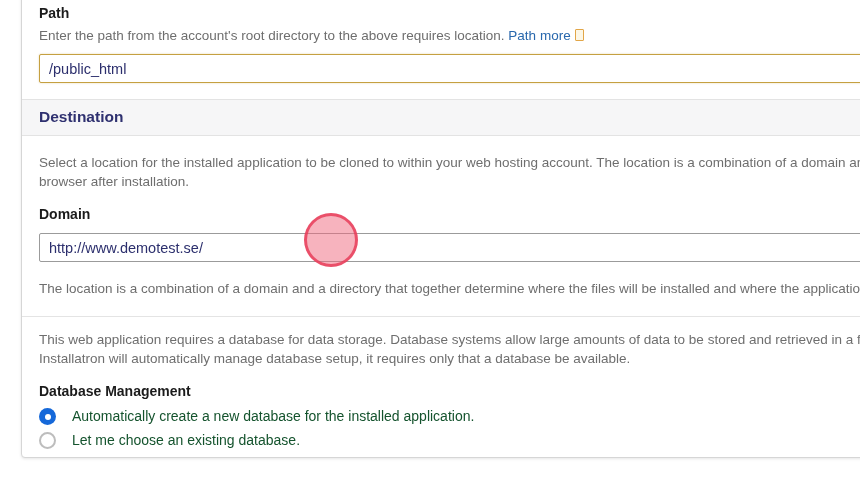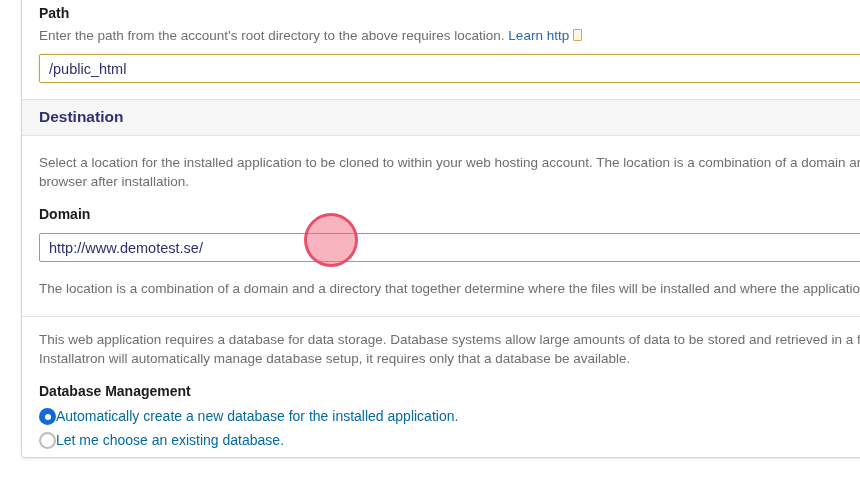--- a/index.html
+++ b/index.html
@@ -46,42 +46,42 @@
 
   .radio-row { display:flex; align-items:center; margin-top:9px; cursor:pointer; }
   .radio-row + .radio-row { margin-top:7px; }
   .radio { width:17px; height:17px; border-radius:50%; flex:0 0 17px; position:relative; }
   .radio.checked { background:#1568d9; }
   .radio.checked::after {
     content:""; position:absolute; left:5.5px; top:5.5px; width:6px; height:6px;
     border-radius:50%; background:#ffffff;
   }
   .radio.unchecked { background:#ffffff; border:2px solid #bdbdbd; }
-  .radio-label { margin-left:0; font-size:14px; color:#0369a1; line-height:17px; white-space:nowrap; }
+  .radio-label { margin-left:16px; font-size:14px; color:#14532d; line-height:17px; white-space:nowrap; }
 
   
   .click-circle {
     position:absolute; left:304px; top:213px; width:54px; height:54px; border-radius:50%;
     background:rgba(240,103,126,0.50); border:3px solid rgba(232,62,90,0.85);
     pointer-events:none; z-index:5;
   }
 </style>
 </head>
 <body>
 
 <div class="viewport">
 
   <div class="panel">
 
     <div class="sec-path">
       <div class="field-label">Path</div>
       <div class="field-desc">
         <span>Enter the path from the account's root directory to the above requires location.</span>
         <span> </span>
-        <a class="link">Learn http</a><span class="ext-icon"></span>
+        <a class="link">Path more</a><span class="ext-icon"></span>
       </div>
       <input class="text-input gold" type="text" value="/public_html" style="">
     </div>
 
     <div class="sec-header">
       <h2>Destination</h2>
     </div>
 
     <div class="sec-dest">
       <div class="para">Select a location for the installed application to be cloned to within your web hosting account. The location is a combination of a domain and a d</div>

